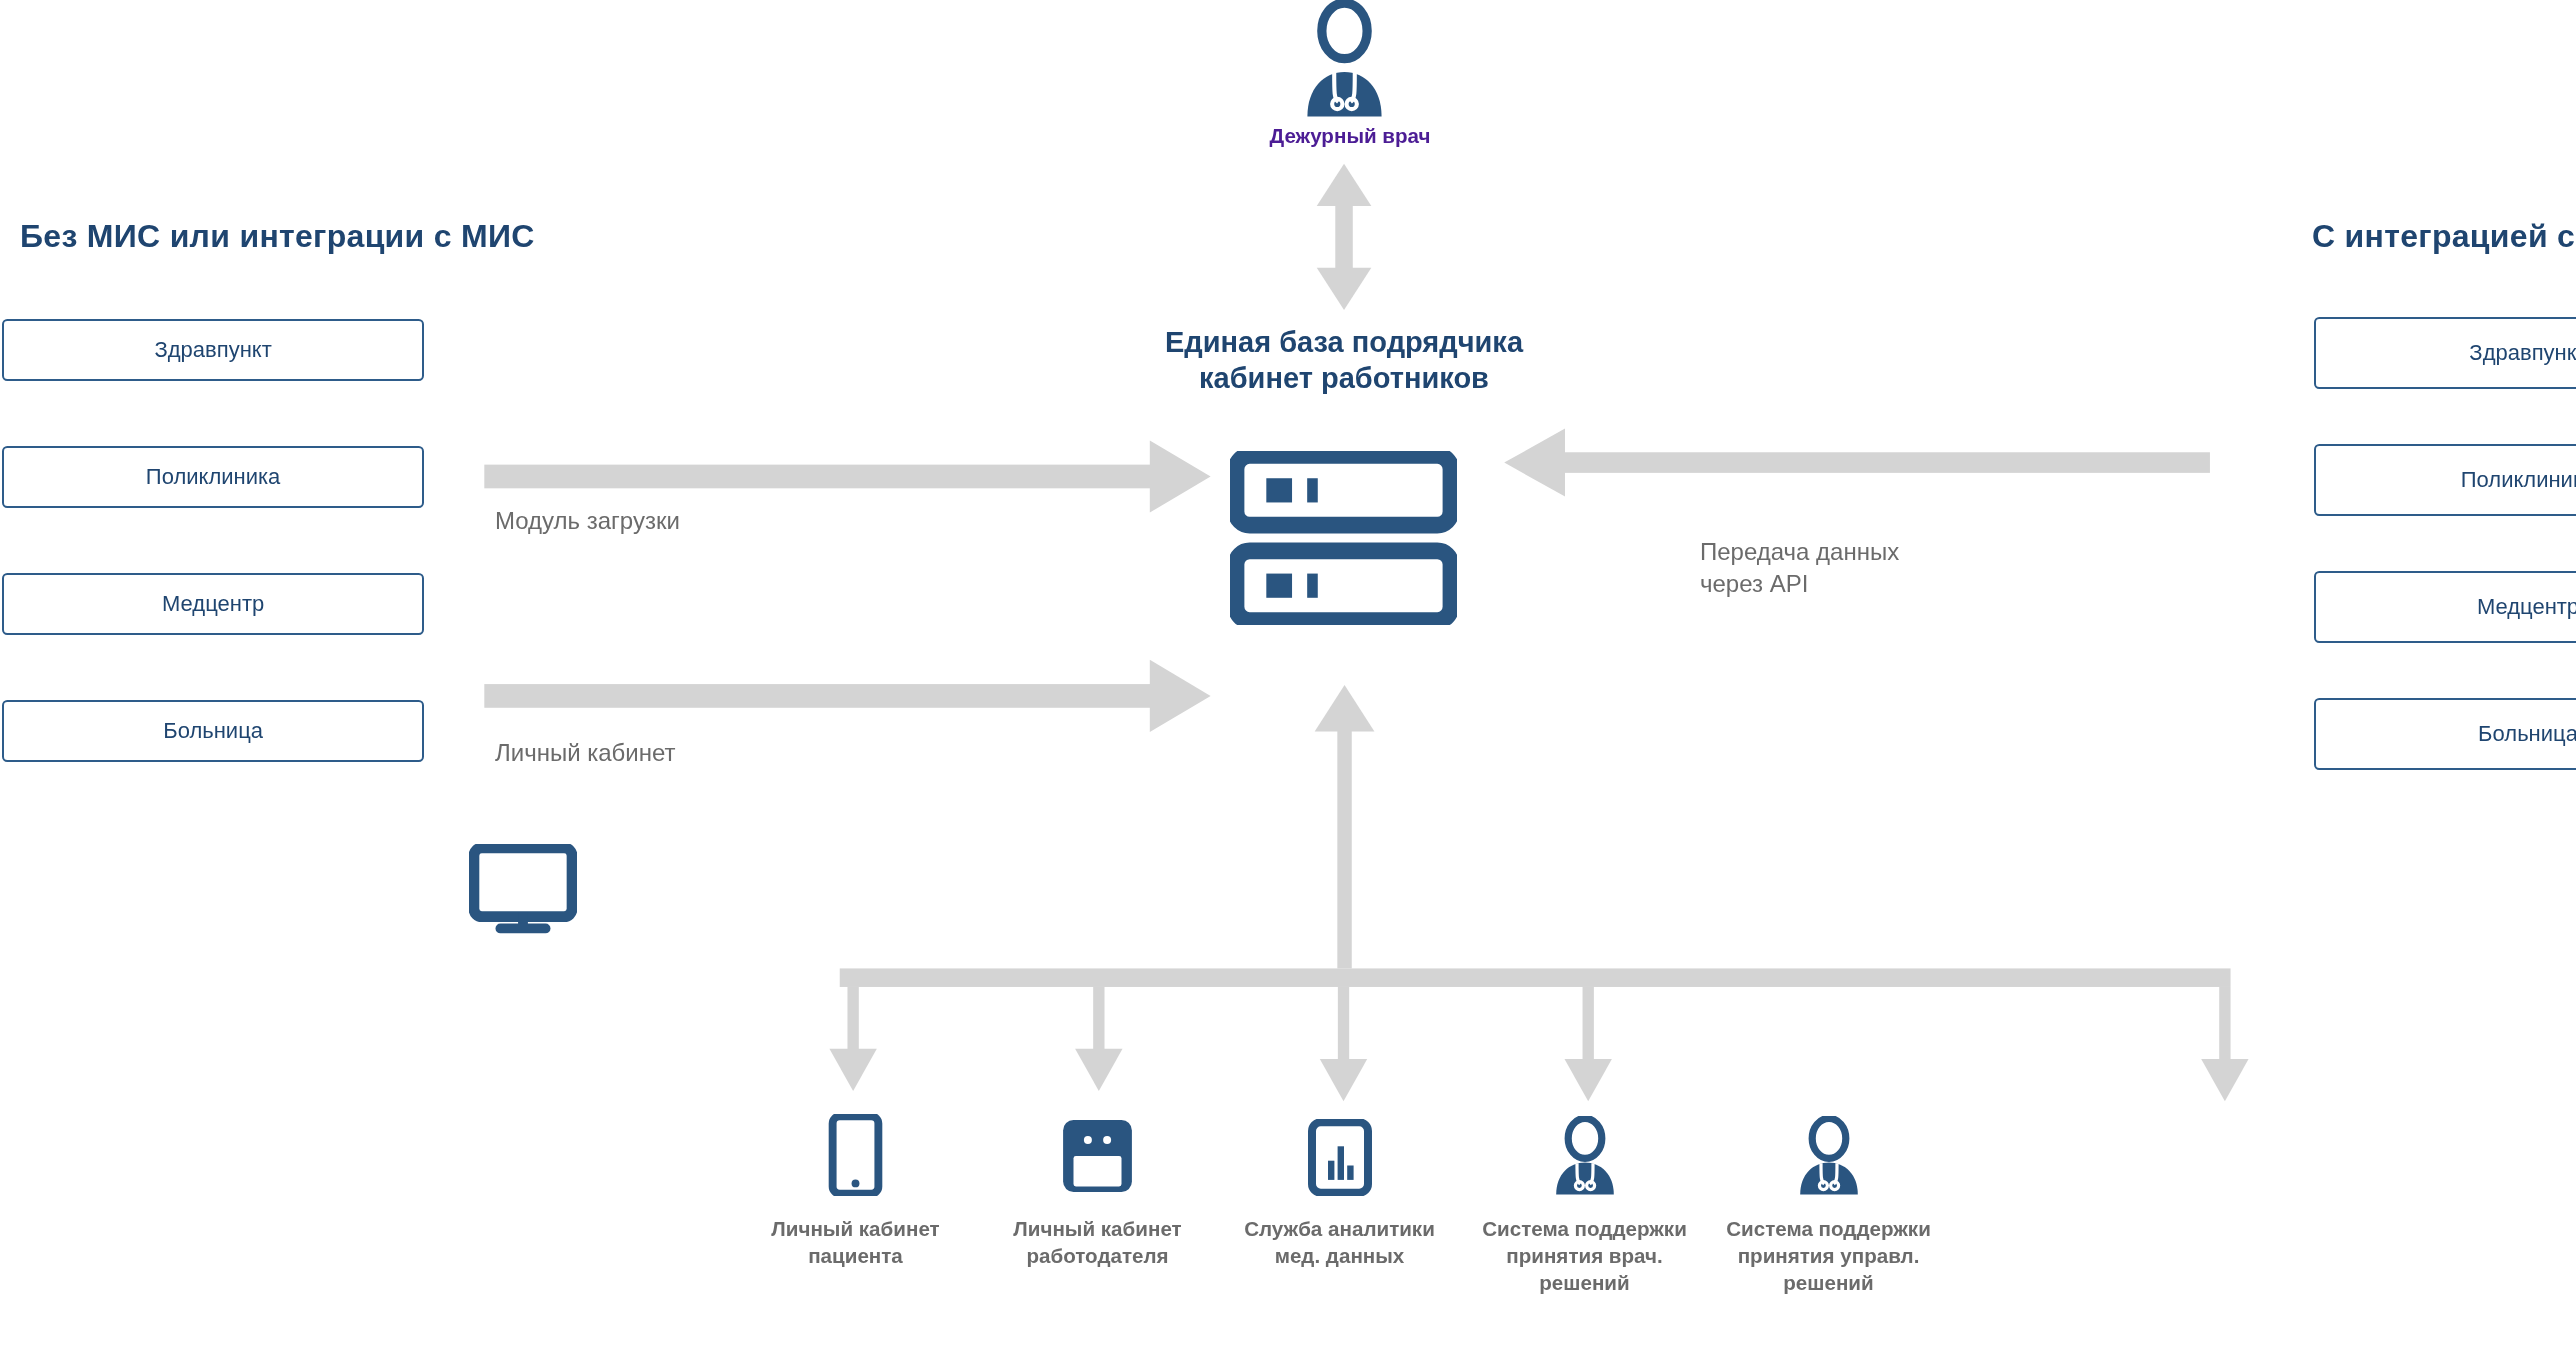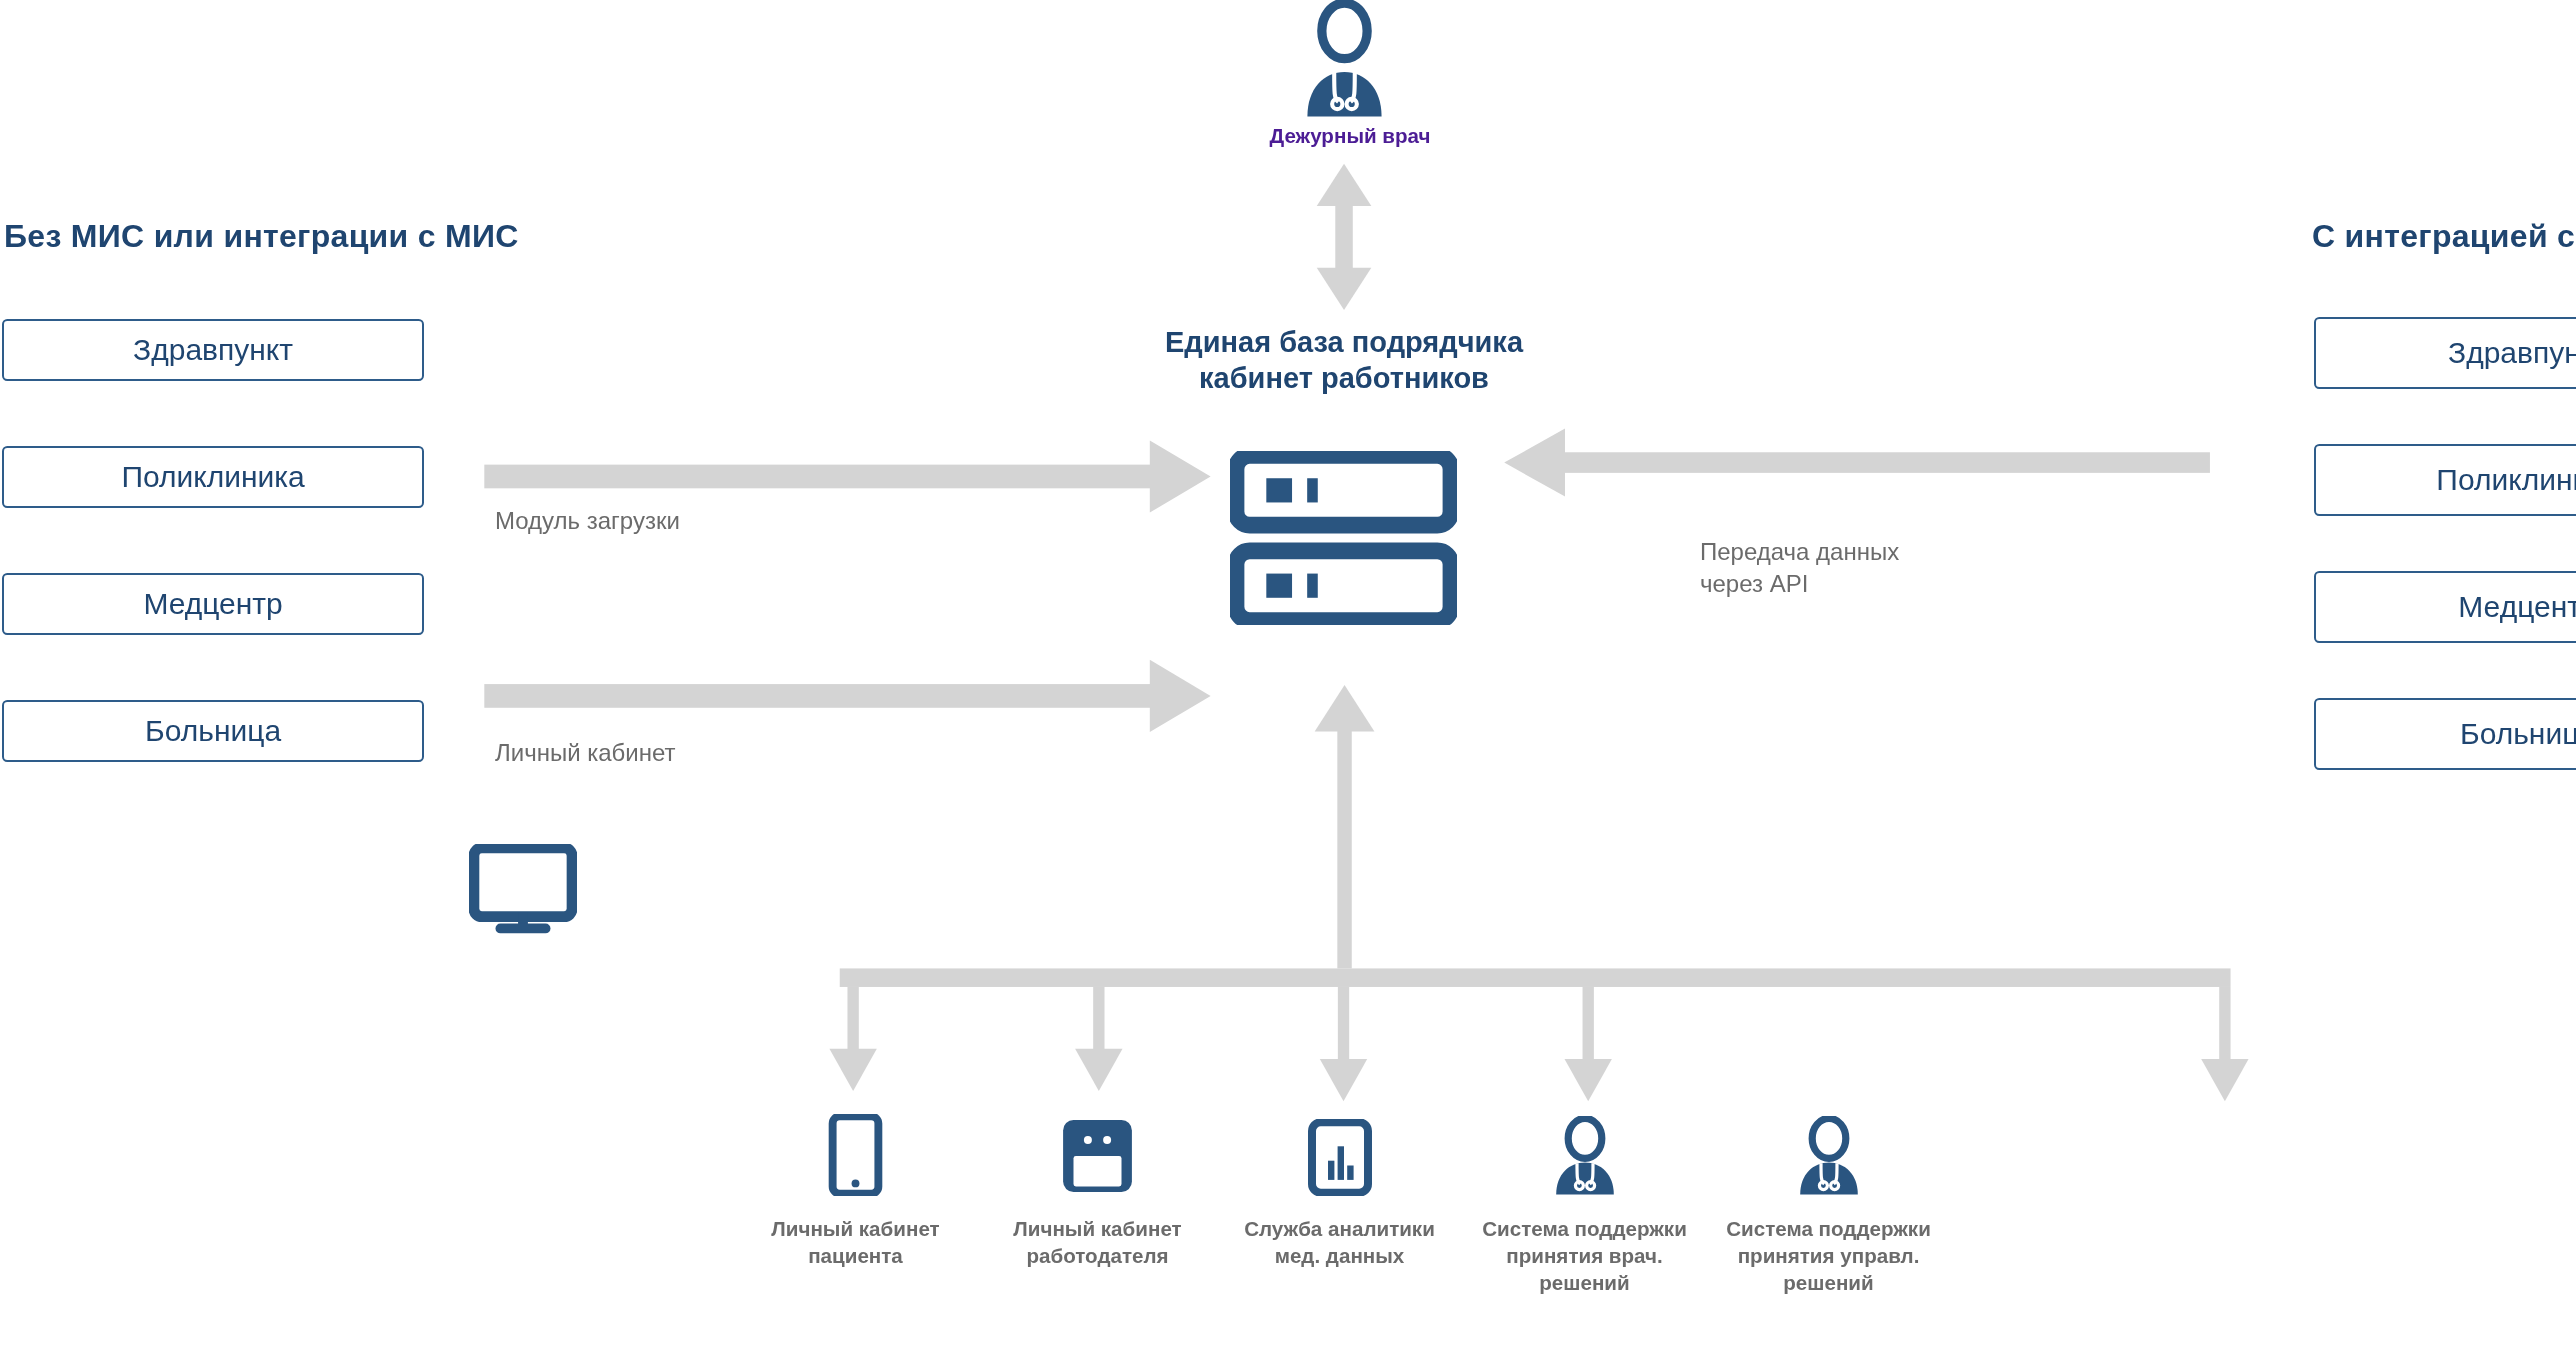--- a/index.html
+++ b/index.html
@@ -15,31 +15,31 @@
 
   
   .col-heading{
     position:absolute;
     color:#1f4570;
     font-size:32px;
     font-weight:700;
     letter-spacing:0.3px;
     white-space:nowrap;
   }
-  #heading-left{left:4px;top:218px;}
+  #heading-left{left:20px;top:218px;}
   #heading-right{left:2312px;top:218px;}
 
   
   .entity-box{
     position:absolute;
     box-sizing:border-box;
     border:2.1px solid #2e5c8a;
     border-radius:5.2px;
     color:#1f4570;
-    font-size:30px;
+    font-size:22px;
     display:flex;
     align-items:center;
     justify-content:center;
     background:#ffffff;
     white-space:nowrap;
   }
 
   
   .left-col{left:2.1px;width:422px;height:62px;}
   .left-col.r0{top:319px;}

